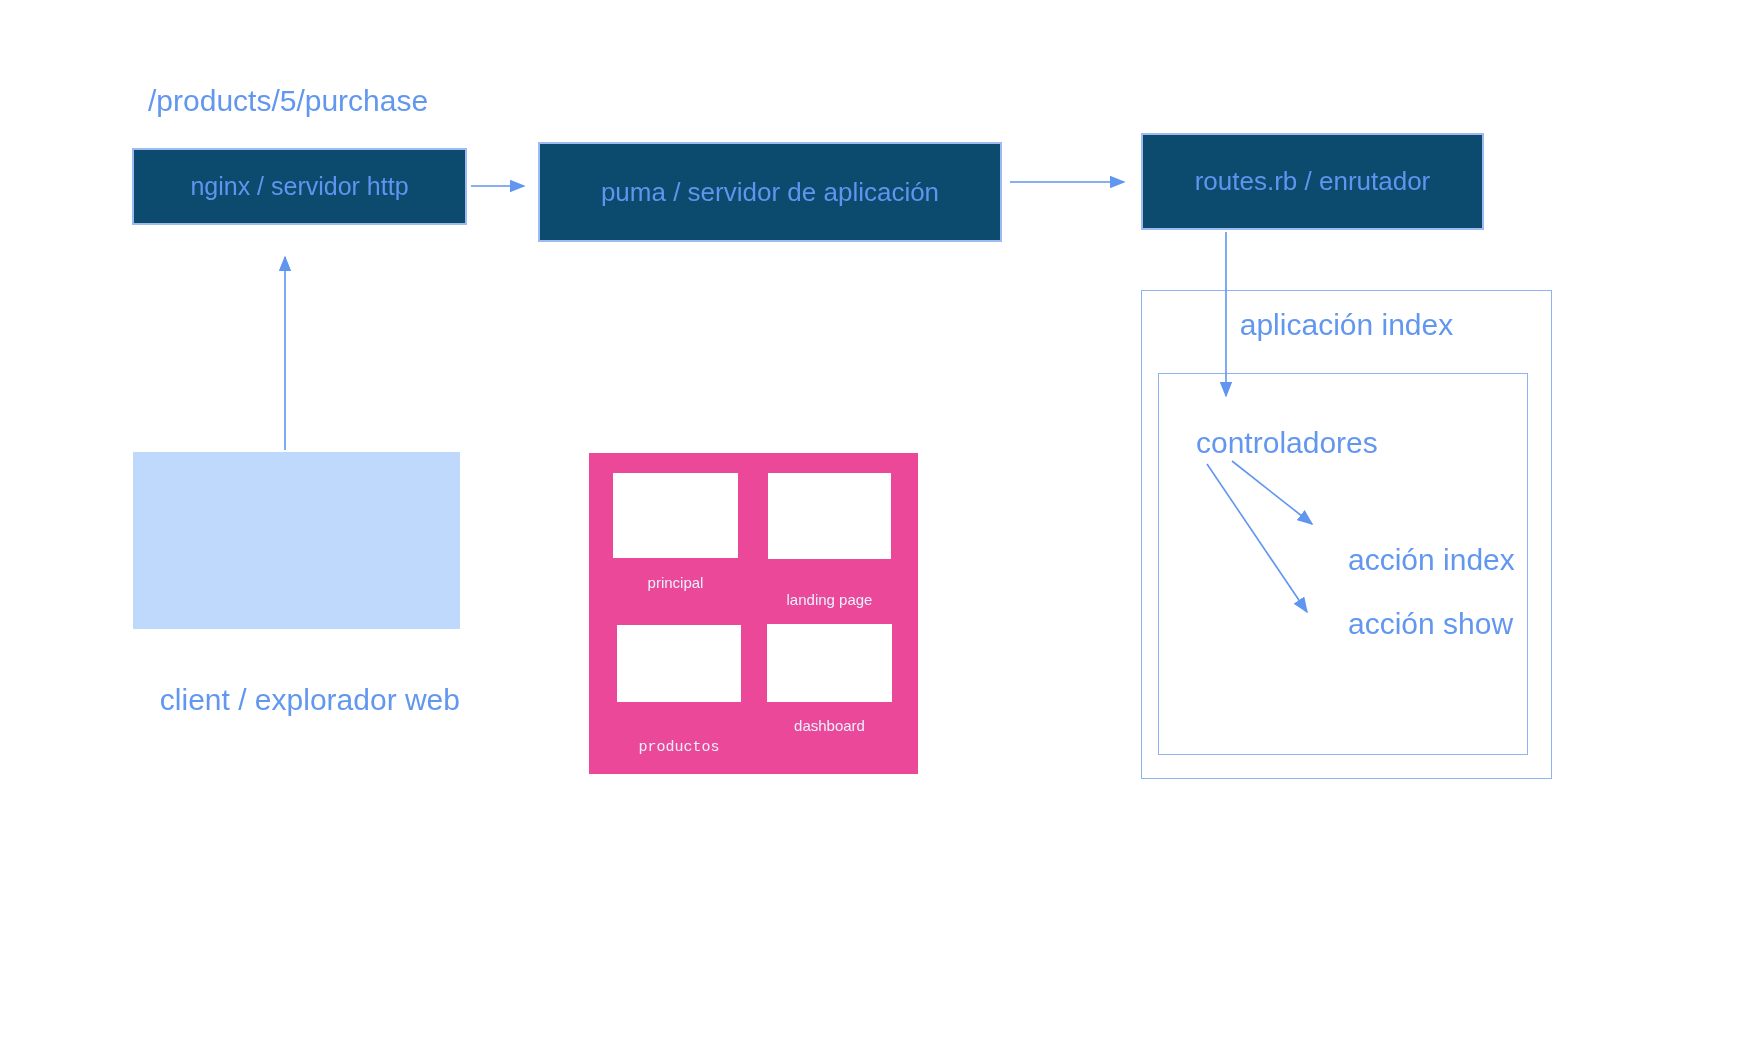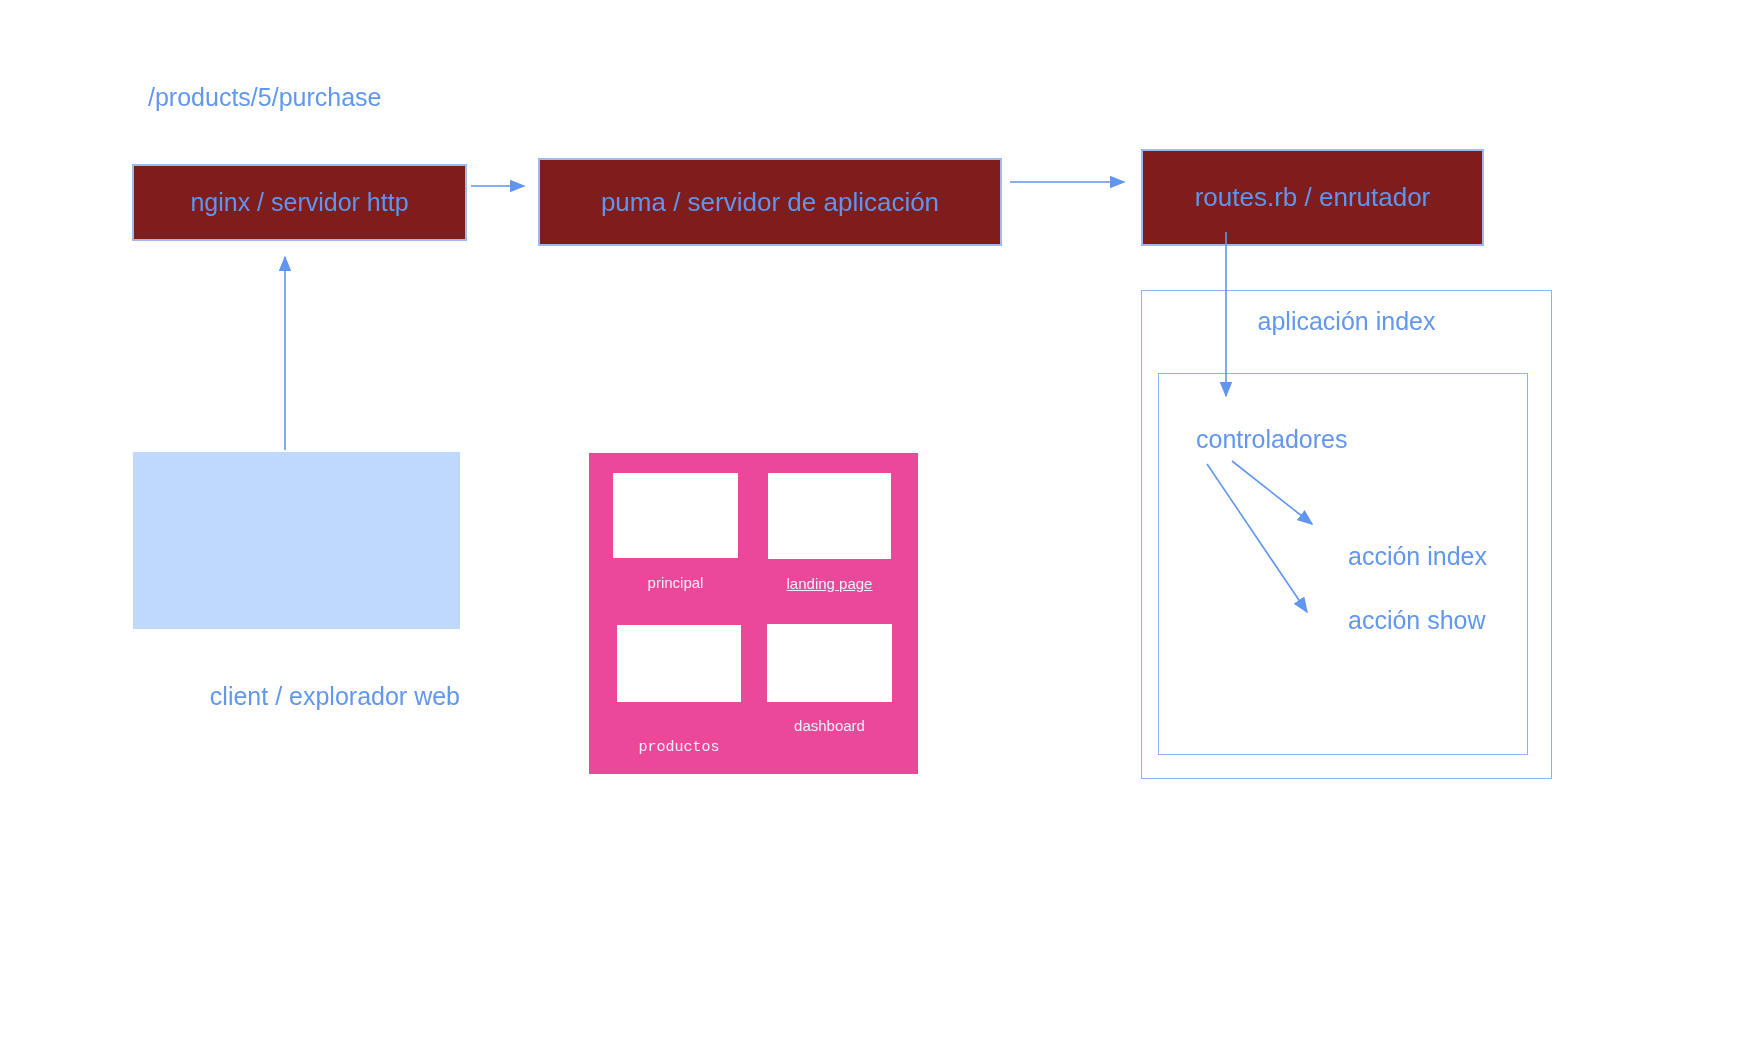--- a/index.html
+++ b/index.html
@@ -11,45 +11,44 @@
     position: relative;
     width: 1754px;
     height: 1060px;
     background: #ffffff;
     overflow: hidden;
     font-family: "Liberation Sans", sans-serif;
   }
   .label {
     position: absolute;
     color: #6297ef;
-    font-size: 25px;
+    font-size: 30px;
     line-height: 1.1;
     white-space: nowrap;
   }
   .node {
     position: absolute;
     border: 2px solid #9dbaf1;
-    background: #7f1d1d;
+    background: #0c4a6e;
     display: flex;
     align-items: center;
     justify-content: center;
     color: #5f95ee;
     font-size: 26px;
     white-space: nowrap;
     box-sizing: border-box;
-    margin-top: 16px;
   }
   .frame {
     position: absolute;
     border: 1.5px solid #8fb2f1;
     background: transparent;
     box-sizing: border-box;
   }
   #nginx-box  { left: 132px; top: 148px; width: 335px; height: 77px; font-size: 25px; }
-  #puma-box   { left: 538px; top: 142px; width: 464px; height: 88px; }
+  #puma-box   { left: 538px; top: 142px; width: 464px; height: 100px; }
   #routes-box { left: 1141px; top: 133px; width: 343px; height: 97px; }
 
   #rails-box       { left: 1141px; top: 290px; width: 411px; height: 489px; }
   #controllers-box { left: 1158px; top: 373px; width: 370px; height: 382px; }
 
   #path-label        { left: 148px; top: 84px; }
   #rails-label       { left: 1141px; top: 308px; width: 411px; text-align: center; }
   #controllers-label { left: 1196px; top: 426px; }
   #action-index-label{ left: 1348px; top: 543px; }
   #action-show-label { left: 1348px; top: 607px; }
@@ -75,21 +74,21 @@
   #thumb-dashboard { left: 178px; top: 171px; width: 125px; height: 78px; }
 
   .thumb-label {
     position: absolute;
     color: #e9f1fd;
     font-size: 15px;
     white-space: nowrap;
     text-align: center;
   }
   #label-principal { left: 24px;  top: 121px; width: 125px; }
-  #label-landing   { left: 179px; top: 122px; width: 123px; text-decoration: underline; }
+  #label-landing   { left: 179px; top: 138px; width: 123px; }
   #label-productos { left: 28px;  top: 286px; width: 124px; font-family: Liberation Mono, monospace; }
   #label-dashboard { left: 178px; top: 264px; width: 125px; }
 
   #arrows-layer {
     position: absolute;
     left: 0; top: 0; width: 1754px; height: 1060px;
     pointer-events: none;
   }
   #arrows-layer line {
     stroke: #6095f0;

